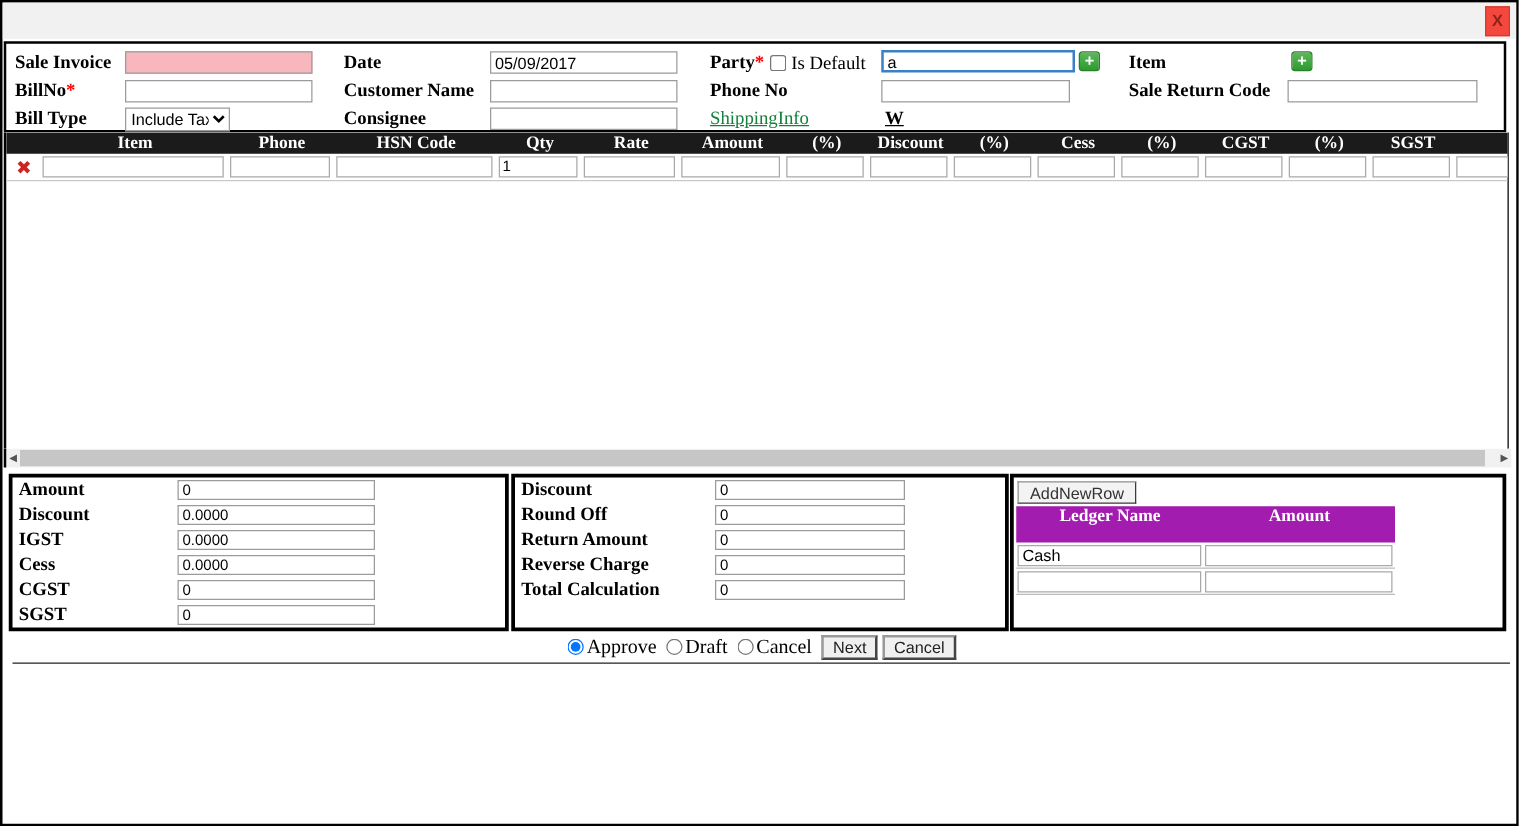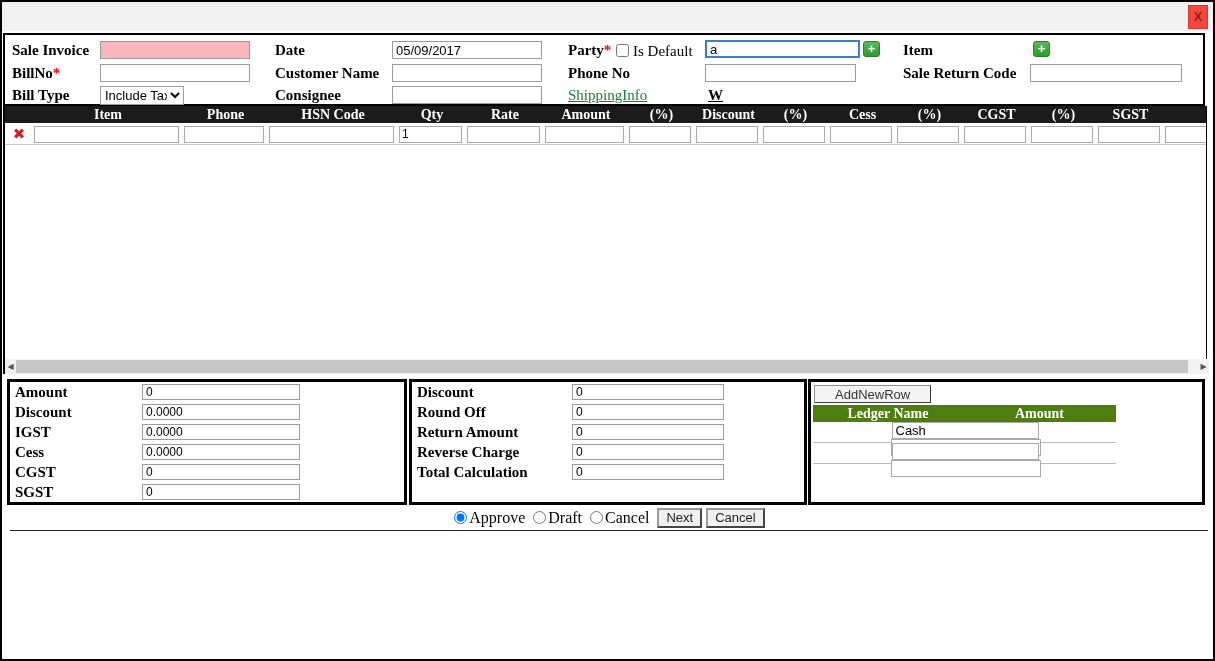--- a/index.html
+++ b/index.html
@@ -95,29 +95,29 @@
   .box-mid   .tl { width:160px; }
   .sumin {
     height:16px; border:1px solid #9b9b9b; background:#fff;
     font-family:"Liberation Sans", sans-serif; font-size:12px; padding:0 3px;
   }
   .box-left .sumin { width:158px; }
   .box-mid  .sumin { width:152px; }
   .box-mid  .sumin.short { width:100px; }
   
   .addrow-btn {
-    margin:3px 0 2px 3px; height:18px; padding:0 20px;
+    margin:3px 0 2px 3px; height:18px; padding:0 9px;
     background:#f3f3f3; border:1px solid #8f8f8f; border-style:outset;
     font-family:"Liberation Sans", sans-serif; font-size:13px; color:#333; cursor:pointer;
   }
   .ledger-table { width:303px; margin-left:2px; }
-  .ledger-head { display:flex; height:17px; background:#4d7c0f;align-items:flex-end; }
+  .ledger-head { display:flex; height:29px; background:#a21caf; }
   .ledger-head .lh { color:#fff; font-size:14px; font-weight:bold; text-align:center; line-height:17px; }
   .lh.n{ width:150px; } .lh.a{ width:153px; }
-  .ledger-row { display:flex; height:21px; align-items:center; border-bottom:1px solid #bbb;flex-direction:column; }
+  .ledger-row { display:flex; height:21px; align-items:center; border-bottom:1px solid #bbb; }
   .ledger-row input {
     height:17px; border:1px solid #a9a9a9; font-family:"Liberation Sans", sans-serif;
     font-size:13px; padding:0 3px;
   }
   .ledger-row .ln { width:147px; margin-left:1px; } .ledger-row .la { width:150px; margin-left:3px; }
   
   .footer-row {
     position:absolute; left:0; top:505px; width:1215px; height:21px;
     display:flex; justify-content:center; align-items:center; font-size:16px;
   }

